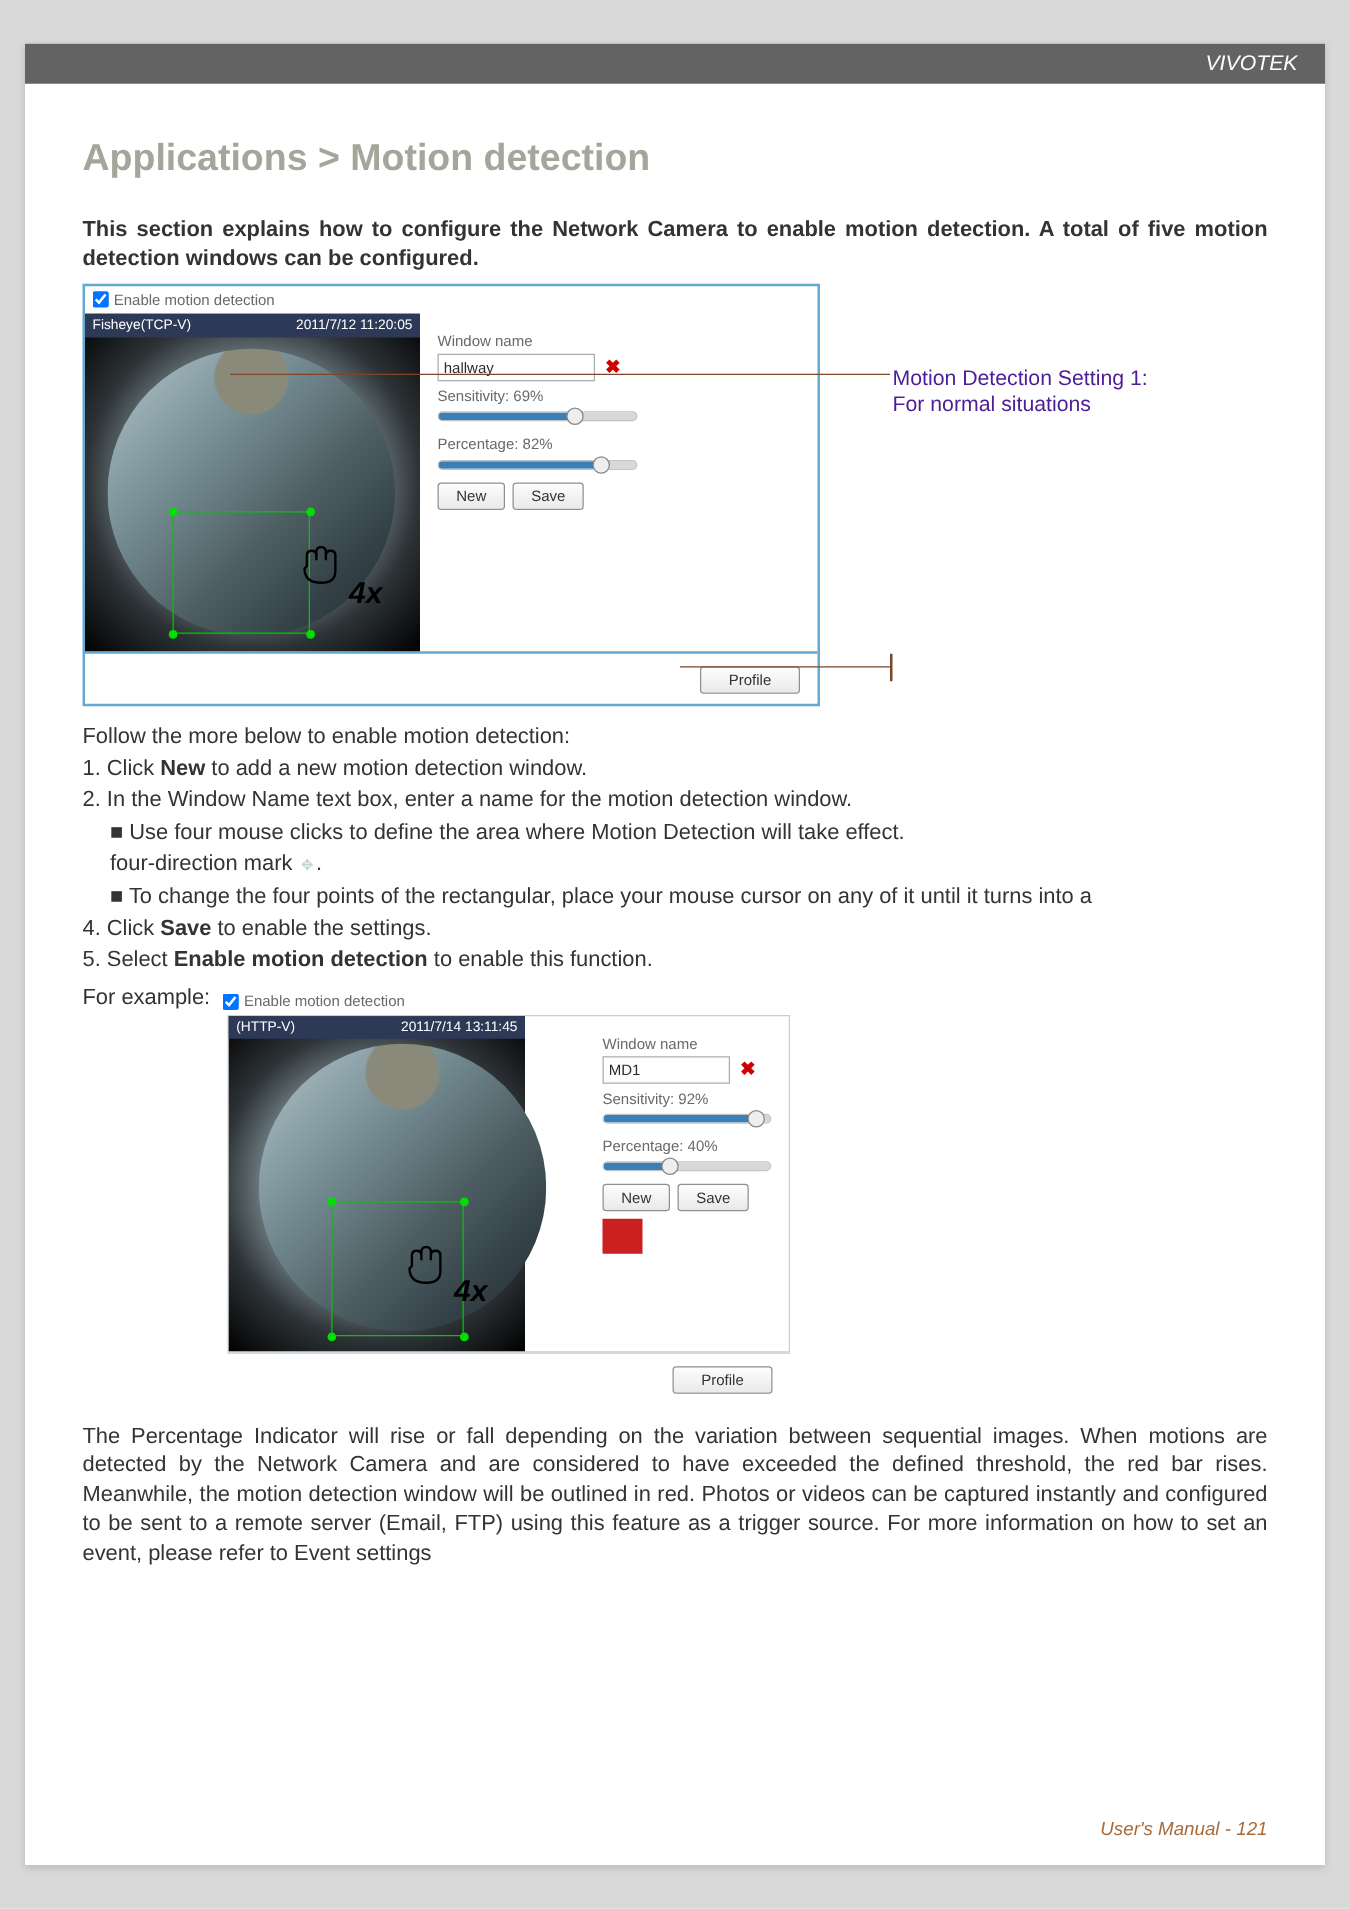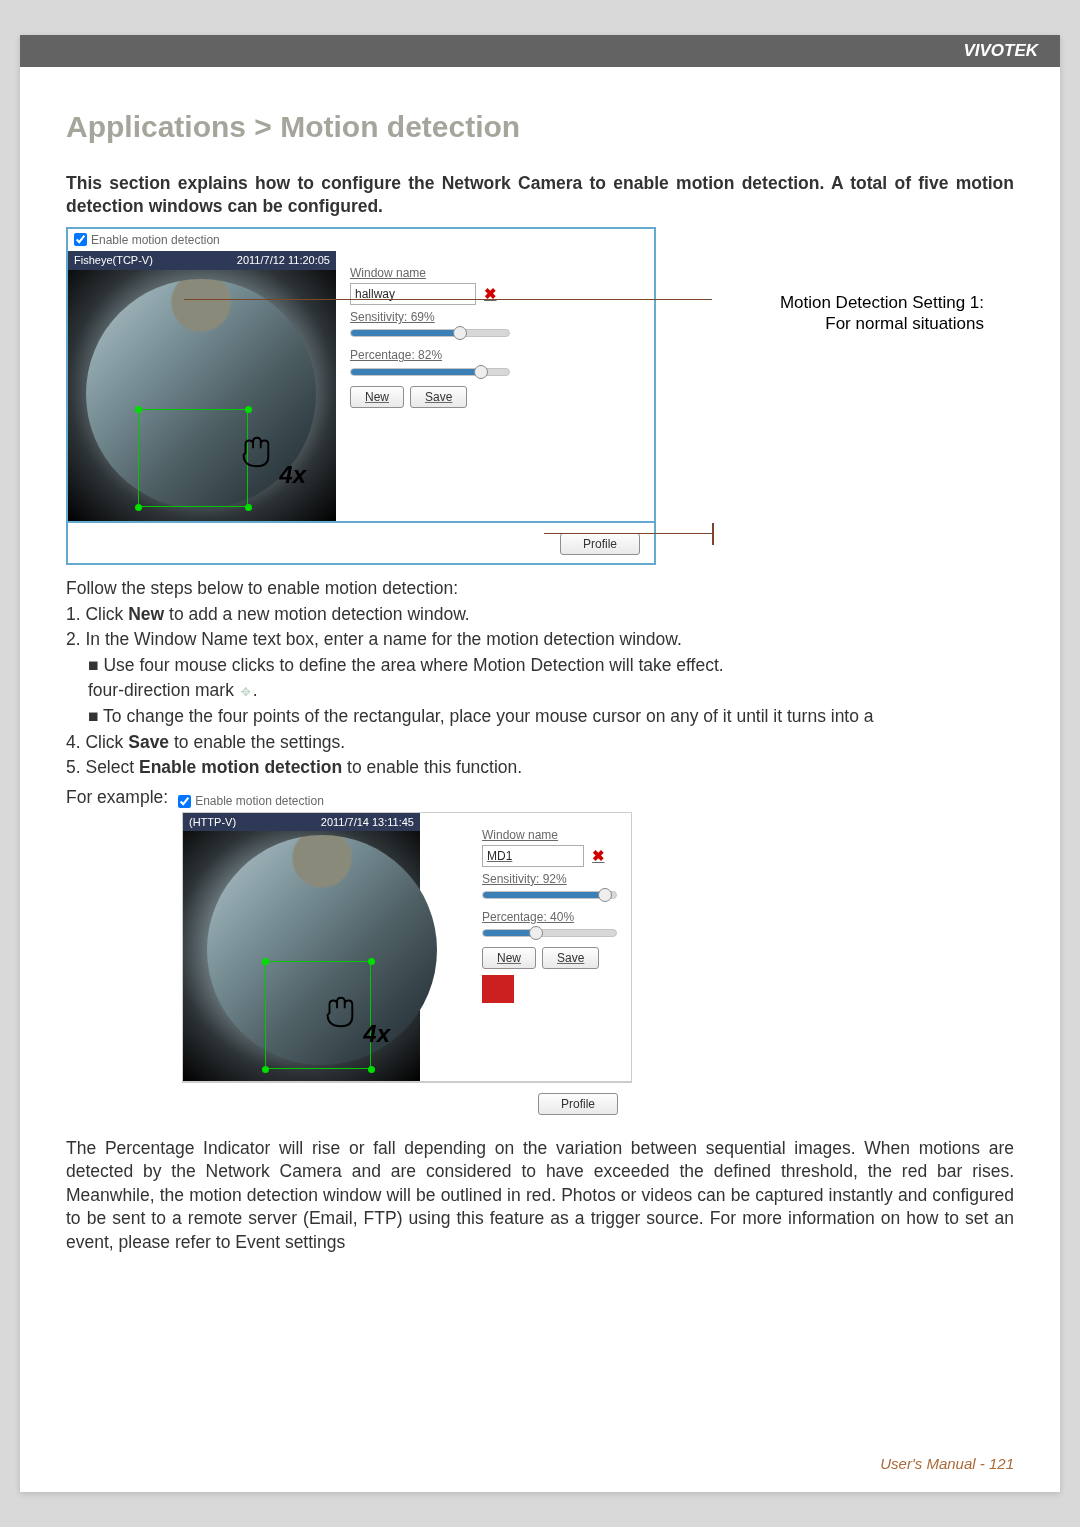--- a/index.html
+++ b/index.html
@@ -16,21 +16,21 @@
     box-shadow: 0 2px 6px rgba(0,0,0,0.15);
     min-height: 1457px;
     position: relative;
   }
   .header-bar {
     background: #636363;
     color: #fff;
     text-align: right;
     padding: 6px 22px;
     font-style: italic;
-    font-weight: bold;
+    font-weight: normal;
     font-size: 17px;
   }
   .content {
     padding: 40px 46px 10px 46px;
     color: #333;
     font-size: 17.5px;
     line-height: 1.35;
     text-align: justify;
   }
   h1.section-title {
@@ -107,21 +107,20 @@
     bottom: 48px;
     width: 38px; height: 44px;
     color: #2b2b2b;
   }
   .settings-panel {
     flex: 1;
     padding: 10px 14px 10px 14px;
     font-size: 12px;
     color: #696969;
     border-right: none;
-    text-decoration: underline;
   }
   .sp-label { margin: 4px 0 2px 0; }
   .sp-input-row { display: flex; align-items: center; gap: 6px; }
   .sp-input {
     width: 126px;
     height: 22px;
     border: 1px solid #abadb3;
     padding: 2px 4px;
     font-size: 12px;
     color: #2b2b2b;
@@ -160,25 +159,25 @@
     color: #333;
     cursor: pointer;
   }
   .profile-row {
     text-align: right;
     padding: 8px 14px 8px 0;
     border-top: 2px solid #64a9d0;
   }
   .annotation {
     position: absolute;
-    color: #000000;
+    color: #4c1d95;
     font-size: 17px;
     line-height: 1.25;
     width: 270px;
-    text-align: right;
+    text-align: left;
   }
   .annot-line {
     position: absolute;
     background: #7a472a;
     height: 1.5px;
   }
   .annot-line-v {
     position: absolute;
     background: #7a472a;
     width: 1.5px;
@@ -283,21 +282,21 @@
       <div class="annotation" style="left:648px;top:65px;">
         <div>Motion Detection Setting 1:</div>
         <div>For normal situations</div>
       </div>
 
       <div class="annot-line" style="left:478px;top:306px;width:168px;"></div>
       <div class="annot-line-v" style="left:646px;top:296px;height:22px;"></div>
     </div>
 
     <div class="steps">
-      <p>Follow the steps below to enable motion detection:</p>
+      <p>Follow the more below to enable motion detection:</p>
       <p class="step-line">
         <span>1. Click </span><span class="bold">New</span><span> to add a new motion detection window.</span>
       </p>
       <p class="step-line">2. In the Window Name text box, enter a name for the motion detection window.</p>
       <p class="step-line sub-bullet">■ Use four mouse clicks to define the area where Motion Detection will take effect.</p>
       <p class="step-line sub-bullet">
         <span>four-direction mark </span><span class="move-icon">✥</span><span>.</span>
       </p>
       <p class="step-line sub-bullet">■ To change the four points of the rectangular, place your mouse cursor on any of it until it turns into a</p>
       <p class="step-line">

